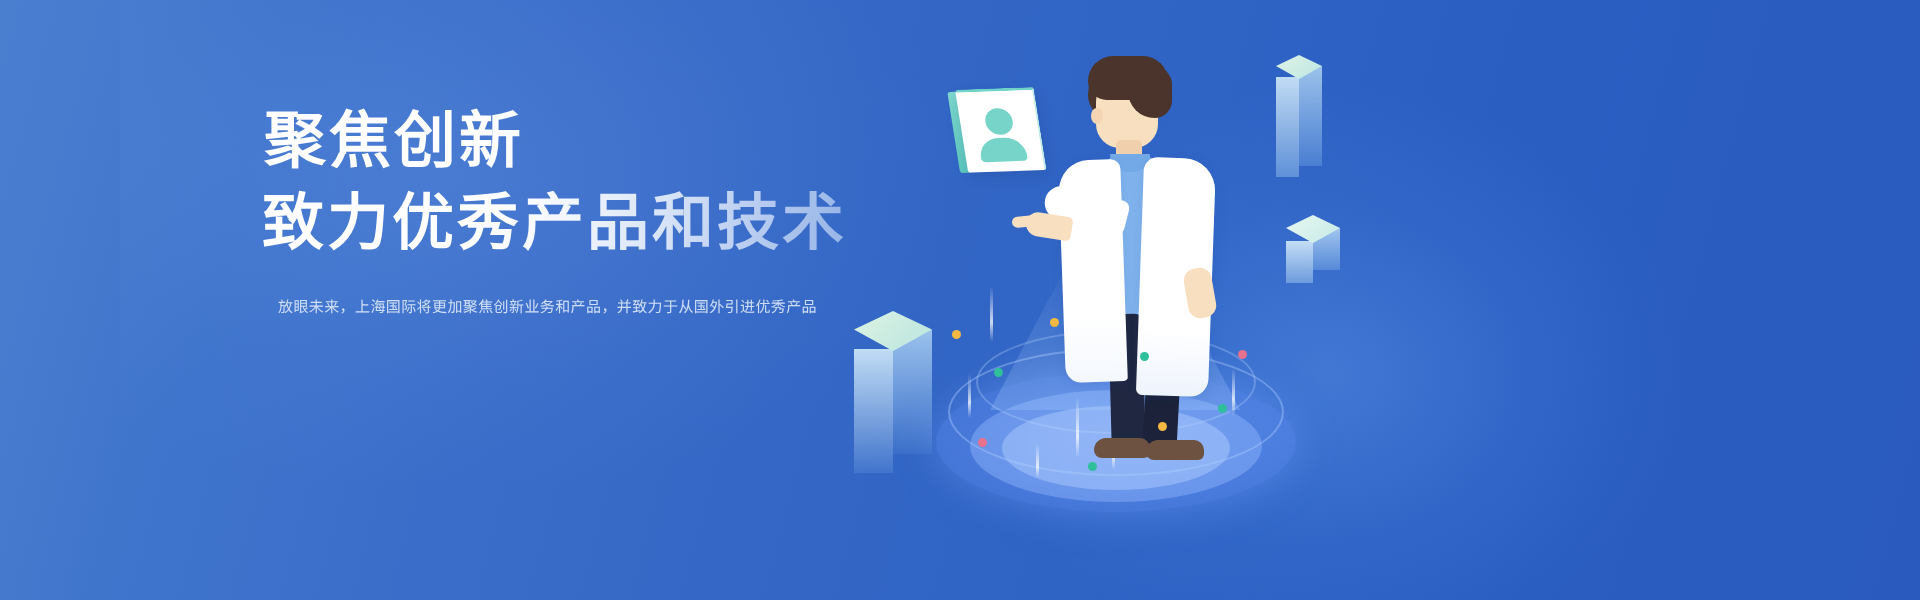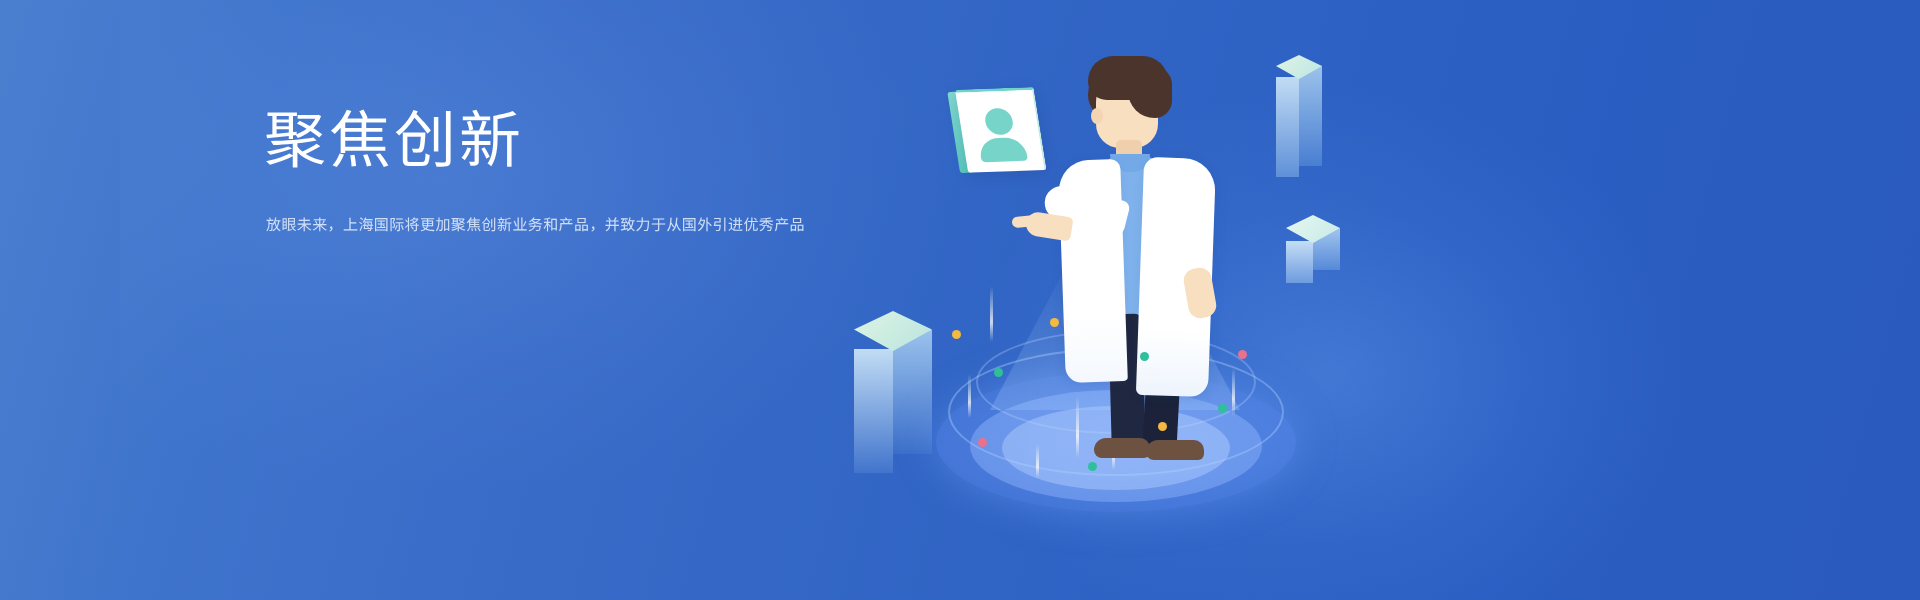--- a/index.html
+++ b/index.html
@@ -52,21 +52,21 @@
 
   
   .copy {
     position: absolute;
     left: 262px;
     top: 104px;
     width: 640px;
   }
 
   .headline {
-    font-weight: 400;
+    font-weight: 700;
     font-size: 62px;
     line-height: 74px;
     letter-spacing: 3px;
     white-space: nowrap;
     background: linear-gradient(100deg,
         #ffffff 0%, #ffffff 34%,
         #f2f6fd 48%,
         #d8e4f7 62%,
         #b9cdf0 76%,
         #9cb9e8 88%,
@@ -75,21 +75,21 @@
     background-clip: text;
     color: transparent;
     -webkit-text-fill-color: transparent;
     text-shadow: none;
   }
   .headline.l1 { margin-left: 2px; }
   .headline.l2 { margin-top: 8px; }
 
   .subcopy {
     margin-top: 34px;
-    margin-left: 4px;
+    margin-left: 16px;
     font-size: 15px;
     line-height: 27px;
     letter-spacing: 0.4px;
     color: rgba(226,237,252,0.88);
     width: 600px;
   }
   .subcopy .s-line { display: block; white-space: nowrap; }
 
   
   .scene {
@@ -348,20 +348,21 @@
 </head>
 <body>
 
 <div class="banner">
 
   <div class="glow-a"></div>
   <div class="glow-b"></div>
 
   <div class="copy">
     <div class="headline l1">聚焦创新</div>
+    <div class="headline l2">致力优秀产品和技术</div>
 
     <div class="subcopy">
       <span class="s-line">放眼未来，上海国际将更加聚焦创新业务和产品，并致力于从国外引进优秀产品</span>
     </div>
   </div>
 
   <div class="scene">
 
     <div class="bar bar1">
       <div class="face-l"></div>

